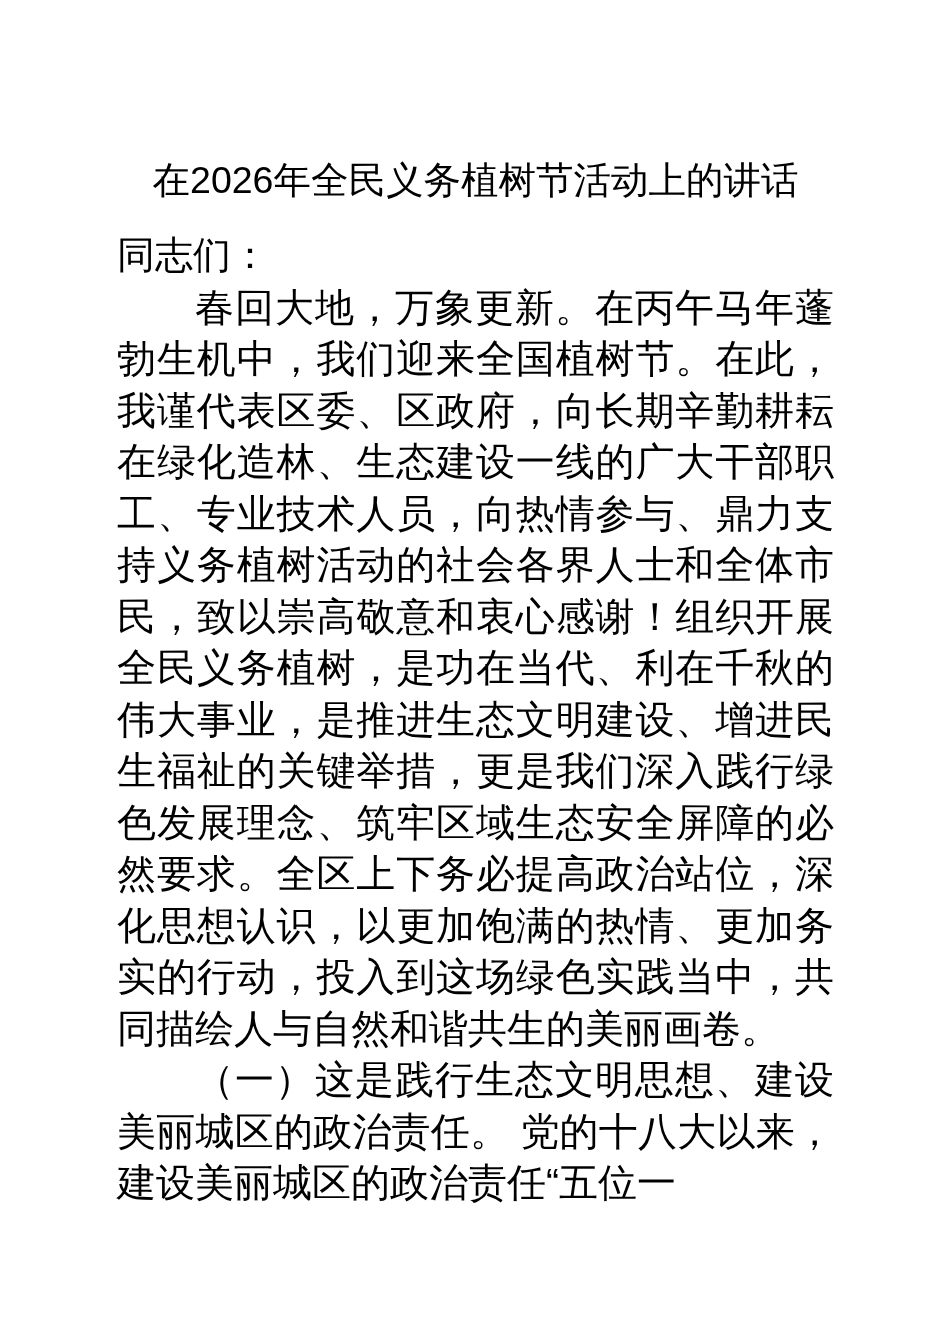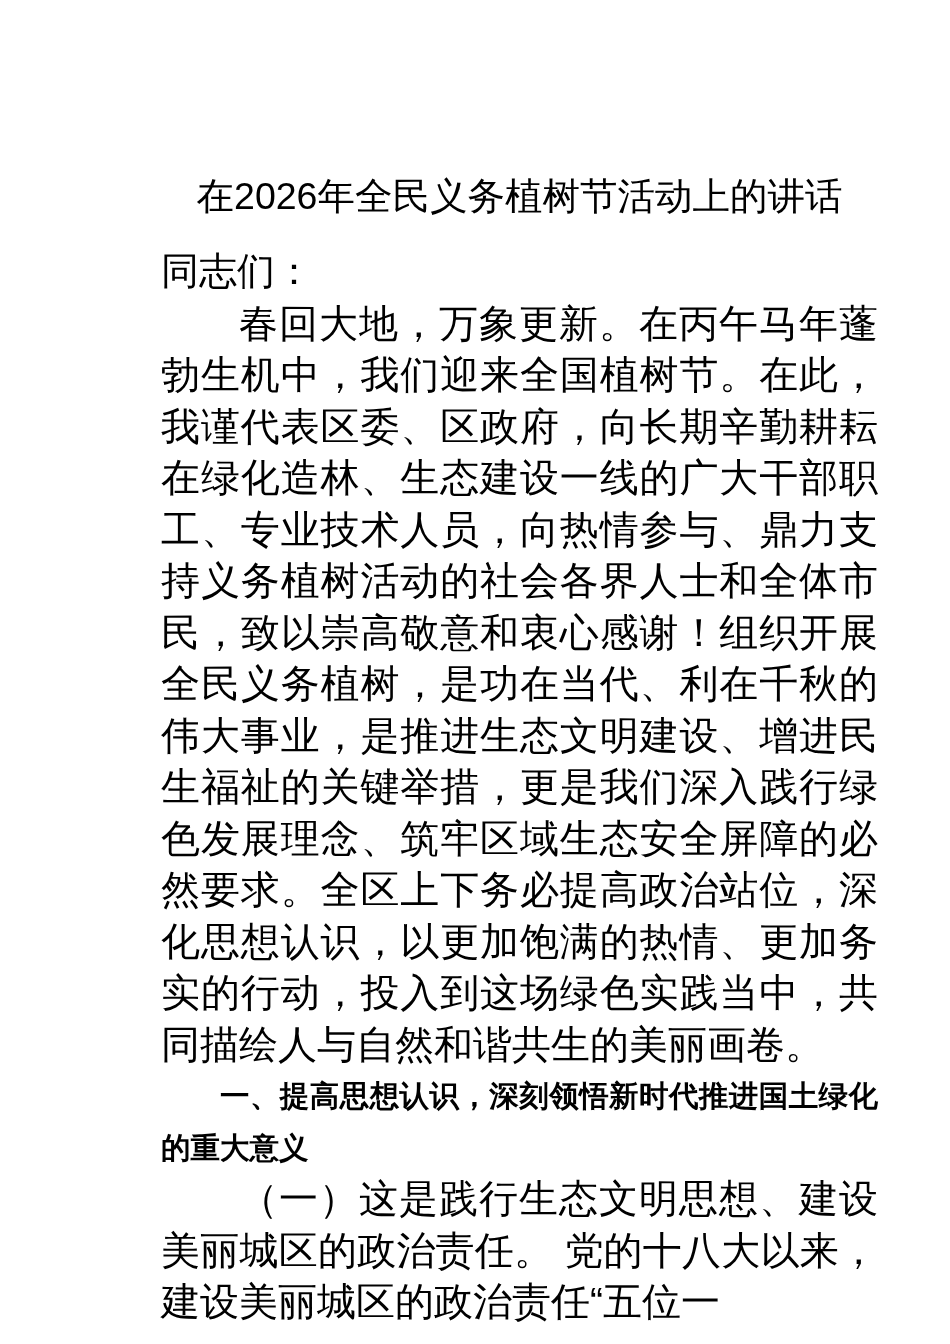--- a/index.html
+++ b/index.html
@@ -18,23 +18,22 @@
     position: relative;
     width: 950px;
     height: 1344px;
     background: #ffffff;
     box-sizing: border-box;
     padding: 0;
   }
   .content {
     position: absolute;
     left: 117px;
-    top: 168px;
+    top: 152px;
     width: 717px;
-    margin-left: 44px;
   }
   .doc-title {
     font-size: 37.5px;
     line-height: 56px;
     text-align: center;
     letter-spacing: 0px;
     font-weight: 400;
     white-space: nowrap;
     margin: 0 0 22px 0;
     font-family: "Liberation Sans", "DejaVu Sans", sans-serif;
@@ -73,19 +72,18 @@
 
 <div class="page">
   <div class="content">
 
     <h1 class="doc-title">在2026年全民义务植树节活动上的讲话</h1>
 
     <p class="salutation">同志们：</p>
 
     <p class="body-para">春回大地，万象更新。在丙午马年蓬勃生机中，我们迎来全国植树节。在此，我谨代表区委、区政府，向长期辛勤耕耘在绿化造林、生态建设一线的广大干部职工、专业技术人员，向热情参与、鼎力支持义务植树活动的社会各界人士和全体市民，致以崇高敬意和衷心感谢！组织开展全民义务植树，是功在当代、利在千秋的伟大事业，是推进生态文明建设、增进民生福祉的关键举措，更是我们深入践行绿色发展理念、筑牢区域生态安全屏障的必然要求。全区上下务必提高政治站位，深化思想认识，以更加饱满的热情、更加务实的行动，投入到这场绿色实践当中，共同描绘人与自然和谐共生的美丽画卷。</p>
 
-    <p class="section-heading">一、提高思想认识，深刻领悟新时代推进国土绿化的重大意义</p>
 
 
     <p class="body-para">（一）这是践行生态文明思想、建设美丽城区的政治责任。 党的十八大以来，建设美丽城区的政治责任“五位一</p>
 
   </div>
 </div>
 
 </body></html>

